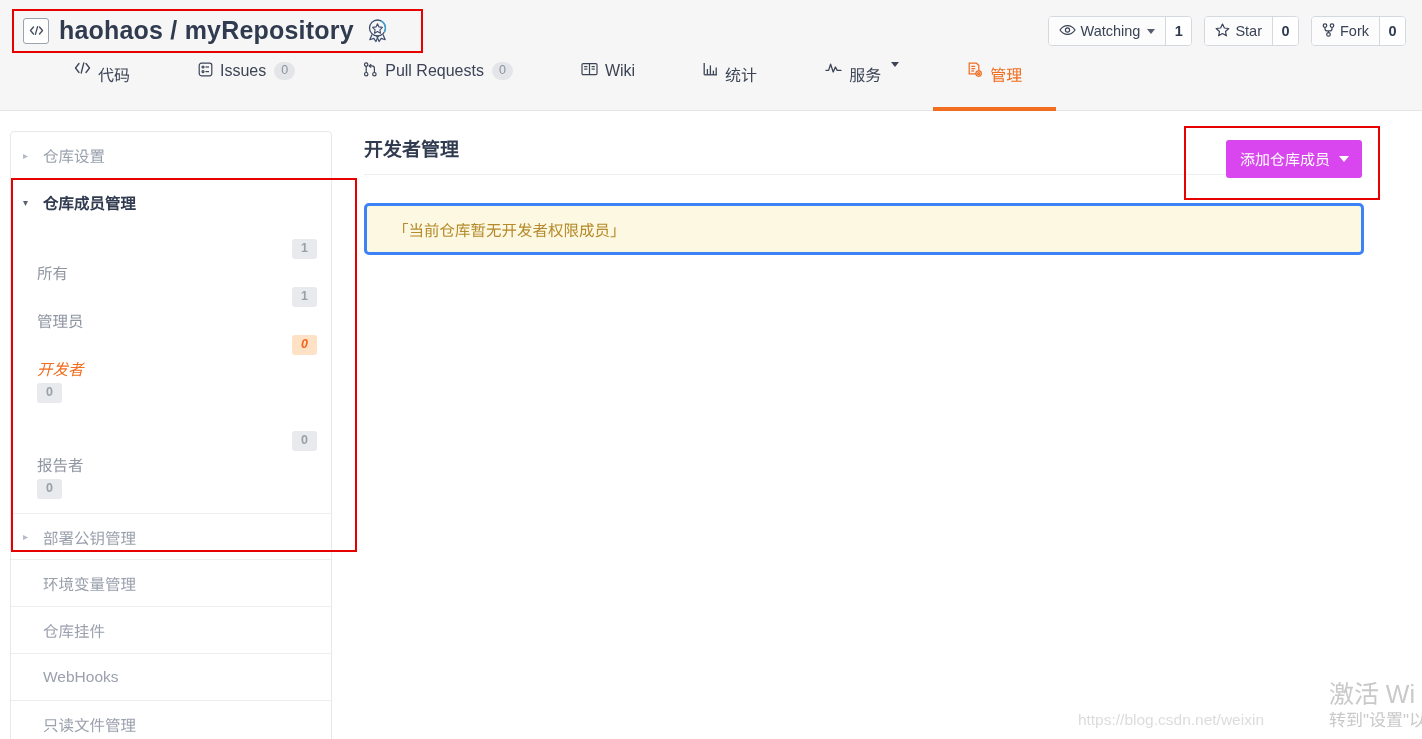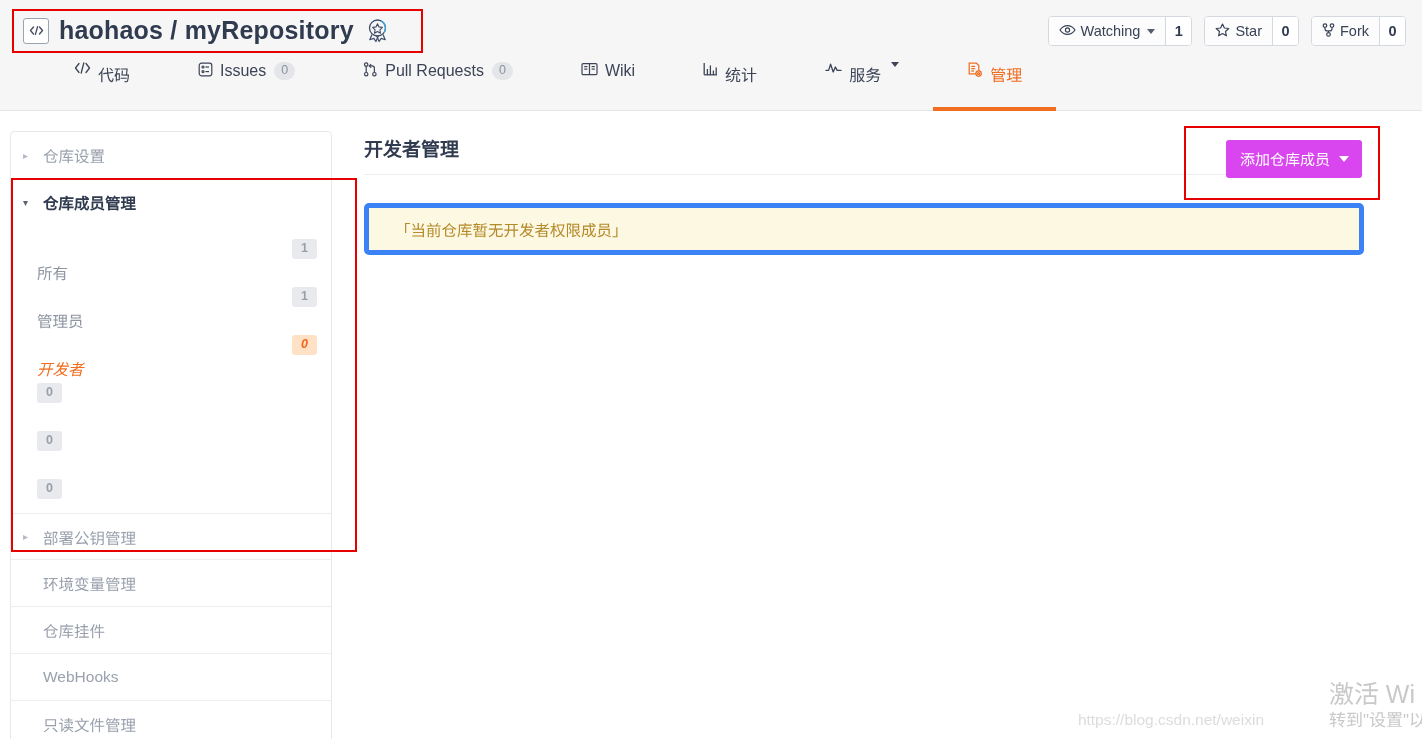--- a/index.html
+++ b/index.html
@@ -244,21 +244,21 @@
   }
   .add-member-btn .caret-w {
     width: 0; height: 0;
     border-left: 5px solid transparent;
     border-right: 5px solid transparent;
     border-top: 6px solid #ffffff;
   }
   .alert {
     margin-top: 28px;
     background: #fdf8e1;
-    border: 5px solid #3b82f6;
+    border: 3px solid #3b82f6;
     border-radius: 5px;
     color: #b58a2b;
     font-size: 15.5px;
     padding: 20px 26px;
     height: 52px;
     display: flex;
     align-items: center;
     width: 1000px;
   }
 
@@ -473,20 +473,21 @@
       <span class="pill">1</span>
     </div>
     <div class="side-sub active">
       <span class="lbl">开发者</span>
       <span class="pill hot">0</span>
     </div>
     <div class="side-sub">
       <span class="pill">0</span>
     </div>
     <div class="side-sub">
+      <span class="lbl">报告者</span>
       <span class="pill">0</span>
     </div>
     <div class="side-sub">
       <span class="pill">0</span>
     </div>
 
     <div class="side-row side-divider">
       <span class="tri">▸</span>
       <span>部署公钥管理</span>
     </div>

